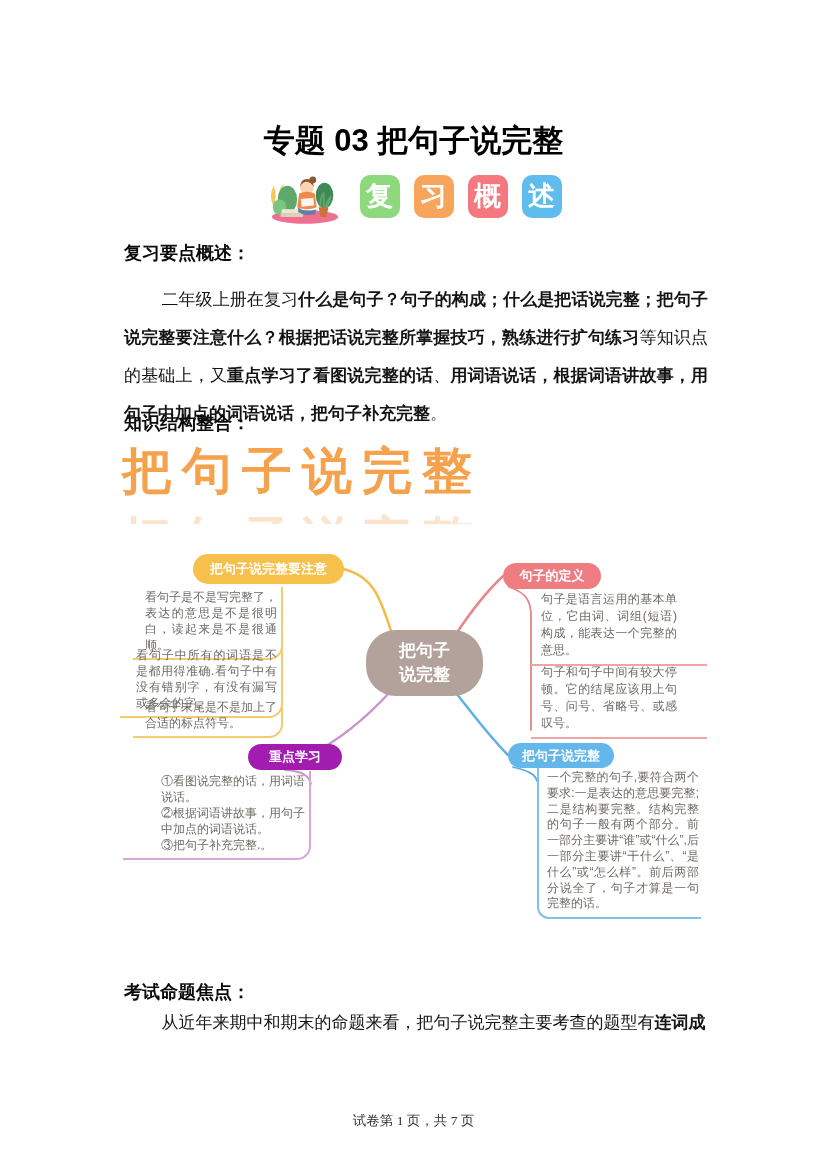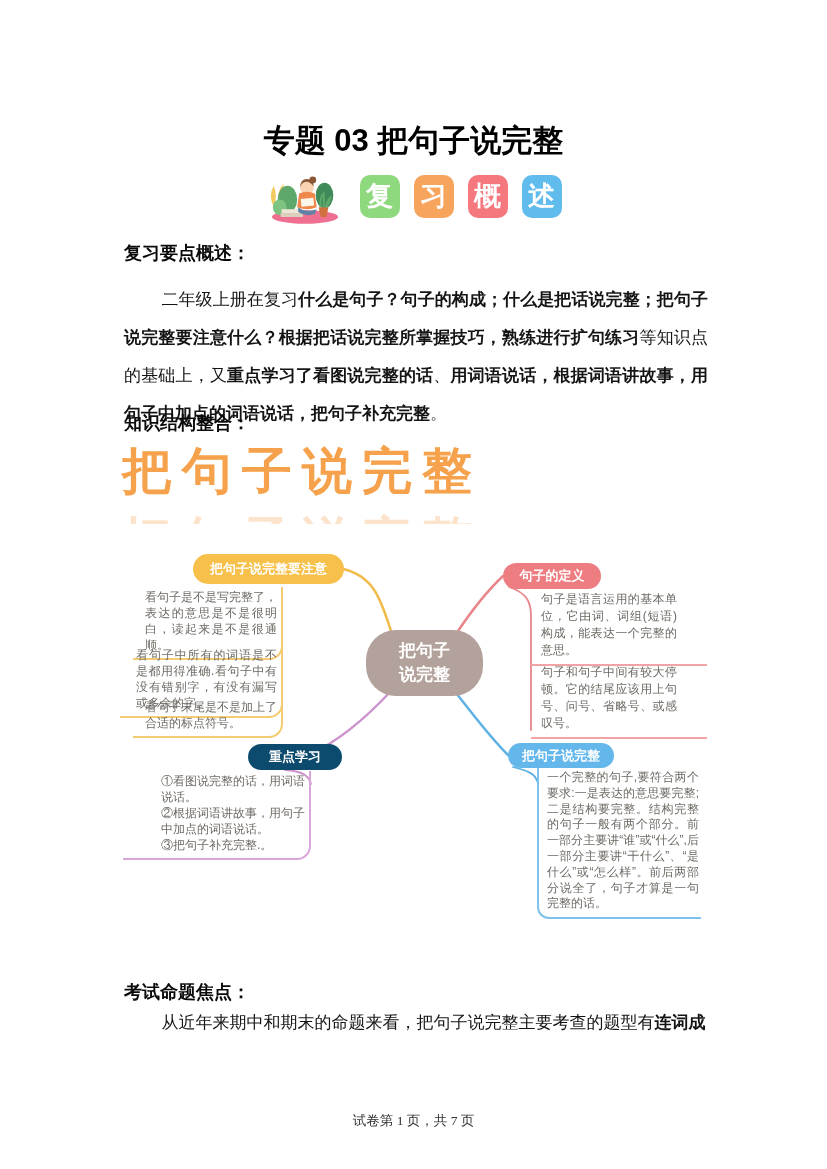--- a/index.html
+++ b/index.html
@@ -120,21 +120,21 @@
 
     <div class="mm-pill" id="pill-notes" style="background-color: rgb(247, 192, 75);">把句子说完整要注意</div>
     <div class="mm-box box-br" id="ybox1" style="border-color: rgb(243, 203, 112);">看句子是不是写完整了，表达的意思是不是很明白，读起来是不是很通顺。</div>
     <div class="mm-box box-br" id="ybox2" style="border-color: rgb(243, 203, 112);">看句子中所有的词语是不是都用得准确.看句子中有没有错别字，有没有漏写或多余的字。</div>
     <div class="mm-box box-br" id="ybox3" style="border-color: rgb(243, 203, 112);">看句子末尾是不是加上了合适的标点符号。</div>
 
     <div class="mm-pill" id="pill-def" style="background-color: rgb(238, 125, 130);">句子的定义</div>
     <div class="mm-box box-b" id="rbox1" style="border-color: rgb(241, 163, 166);">句子是语言运用的基本单位，它由词、词组(短语)构成，能表达一个完整的意思。</div>
     <div class="mm-box box-b" id="rbox2" style="border-color: rgb(241, 163, 166);">句子和句子中间有较大停顿。它的结尾应该用上句号、问号、省略号、或感叹号。</div>
 
-    <div class="mm-pill" id="pill-key" style="background-color: #0c4a6e;">重点学习</div>
+    <div class="mm-pill" id="pill-key" style="background-color: #a21caf;">重点学习</div>
     <div class="mm-box box-br" id="pbox" style="border-color: rgb(216, 166, 216);">
       <div>①看图说完整的话，用词语说话。</div>
       <div>②根据词语讲故事，用句子中加点的词语说话。</div>
       <div>③把句子补充完整.。</div>
     </div>
 
     <div class="mm-pill" id="pill-complete" style="background-color: rgb(100, 183, 235);">把句子说完整</div>
     <div class="mm-box box-bl" id="bbox" style="border-color: rgb(127, 194, 236);">一个完整的句子,要符合两个要求:一是表达的意思要完整;二是结构要完整。结构完整的句子一般有两个部分。前一部分主要讲“谁”或“什么”,后一部分主要讲“干什么”、“是什么”或“怎么样”。前后两部分说全了，句子才算是一句完整的话。</div>
   </div>
 

